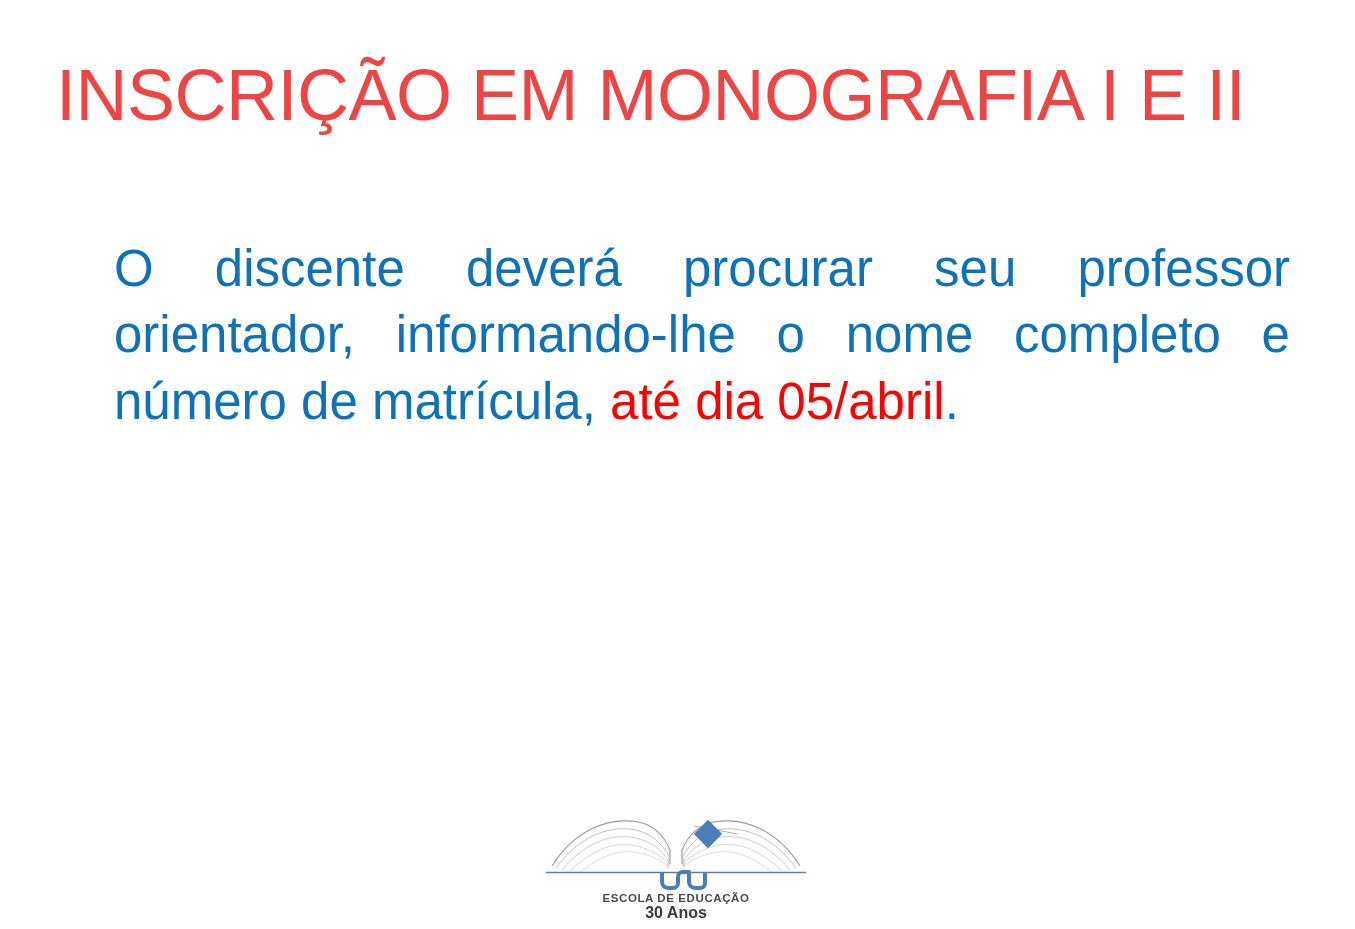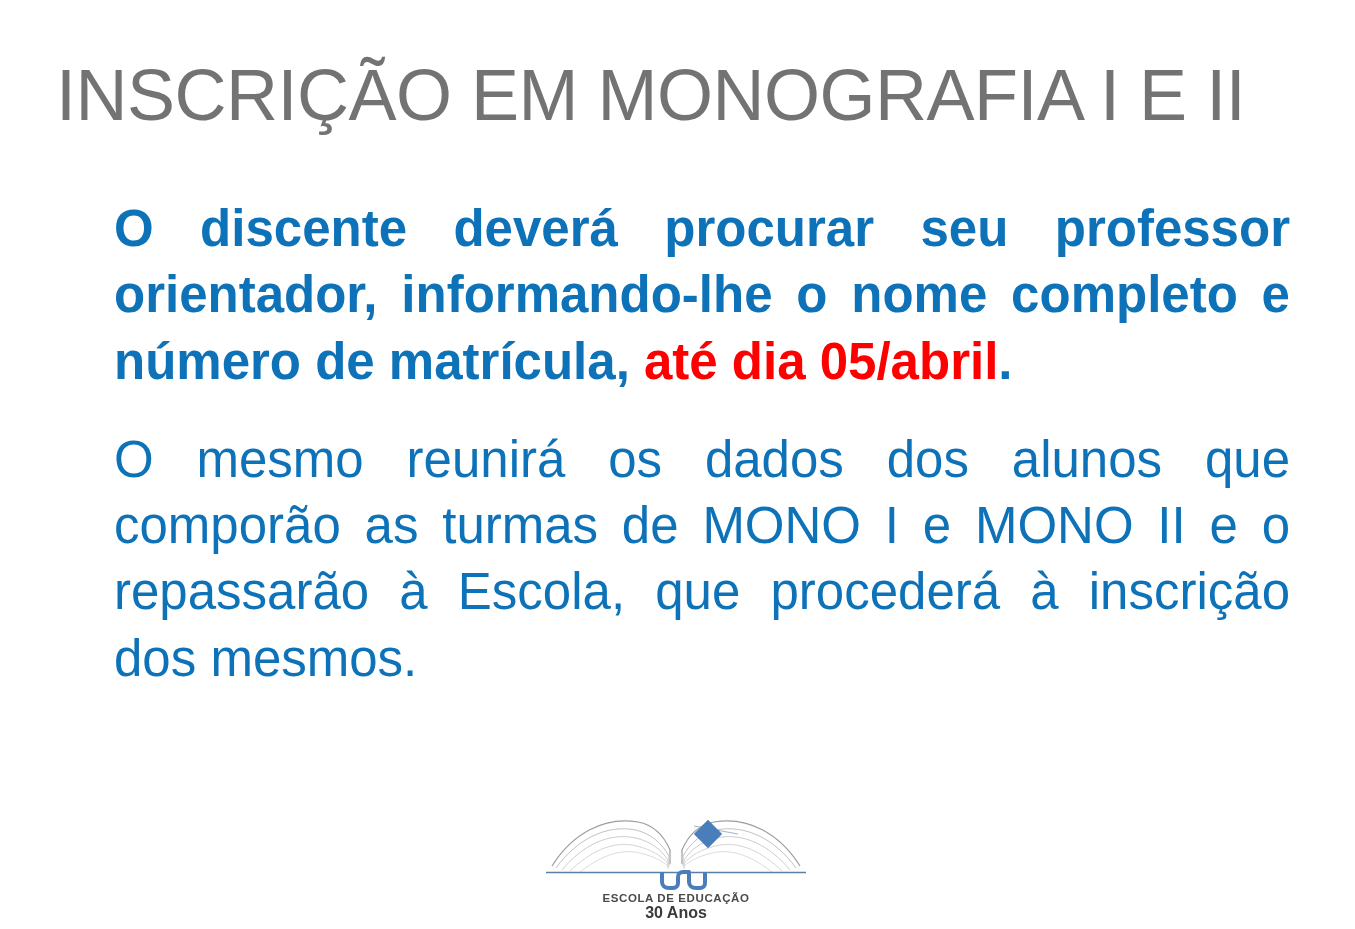--- a/index.html
+++ b/index.html
@@ -23,21 +23,21 @@
     background: #ffffff;
     box-sizing: border-box;
   }
 
   
   .slide-title {
     position: absolute;
     left: 56px;
     top: 58px;
     width: 1250px;
-    color: #737373;
+    color: #ef4444;
     font-family: "Liberation Sans", sans-serif;
     font-weight: 400;
     font-size: 72px;
     line-height: 1.05;
     letter-spacing: -0.5px;
     white-space: nowrap;
   }
 
   
   .body-block {
@@ -51,21 +51,22 @@
     color: #0E72B8;
     font-family: "Liberation Sans", sans-serif;
     font-size: 51px;
     line-height: 1.30;
     text-align: justify;
     text-justify: inter-word;
     margin: 0;
   }
 
   .para.bold {
-    font-weight: 700;
+    font-weight: 400;
+    margin-top: 40px;
   }
 
   .para.regular {
     font-weight: 400;
     margin-top: 32px;
   }
 
   
   .para .accent-red {
     color: #FF0000;
@@ -105,21 +106,20 @@
 <body>
 
 <div class="slide">
 
   <div class="slide-title">INSCRIÇÃO EM MONOGRAFIA I E II</div>
 
   <div class="body-block">
 
     <p class="para bold"><span>O discente deverá procurar seu professor orientador, informando-lhe o nome completo e número de matrícula, </span><span class="accent-red">até dia 05/abril</span><span class="accent-blue">.</span></p>
 
-    <p class="para regular">O mesmo reunirá os dados dos alunos que comporão as turmas de MONO I e MONO II e o repassarão à Escola, que procederá à inscrição dos mesmos.</p>
 
   </div>
 
   <div class="logo">
     <svg viewBox="0 0 268 118" xmlns="http://www.w3.org/2000/svg" aria-hidden="true">
 
       <g fill="none" stroke="#B9B9B9" stroke-width="1">
         <path d="M10,60 C30,28 62,10 96,16 C112,19 122,30 128,44 L128,58" stroke="#9d9d9d" stroke-width="1.2"></path>
         <path d="M14,62 C34,34 64,18 94,24 C110,28 120,38 127,50 L127,60" stroke="#c2c2c2"></path>
         <path d="M20,64 C40,40 66,26 94,32 C110,36 119,44 126,54 L126,61" stroke="#cccccc"></path>

